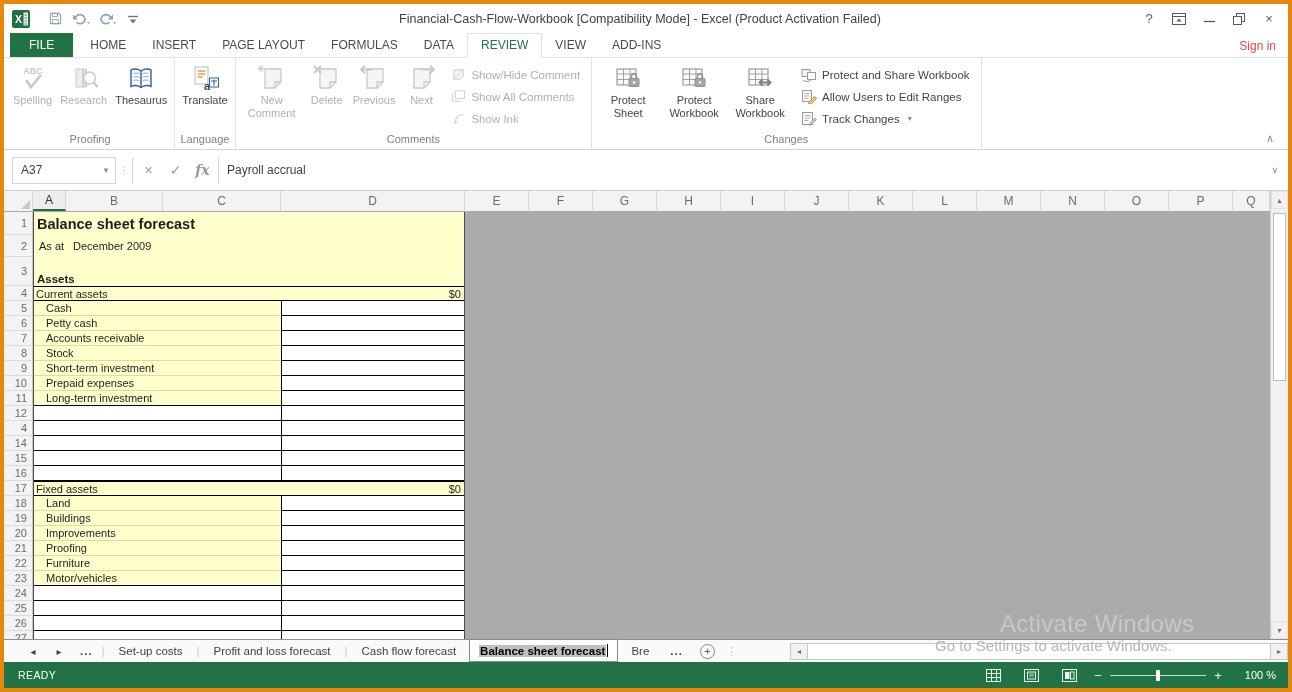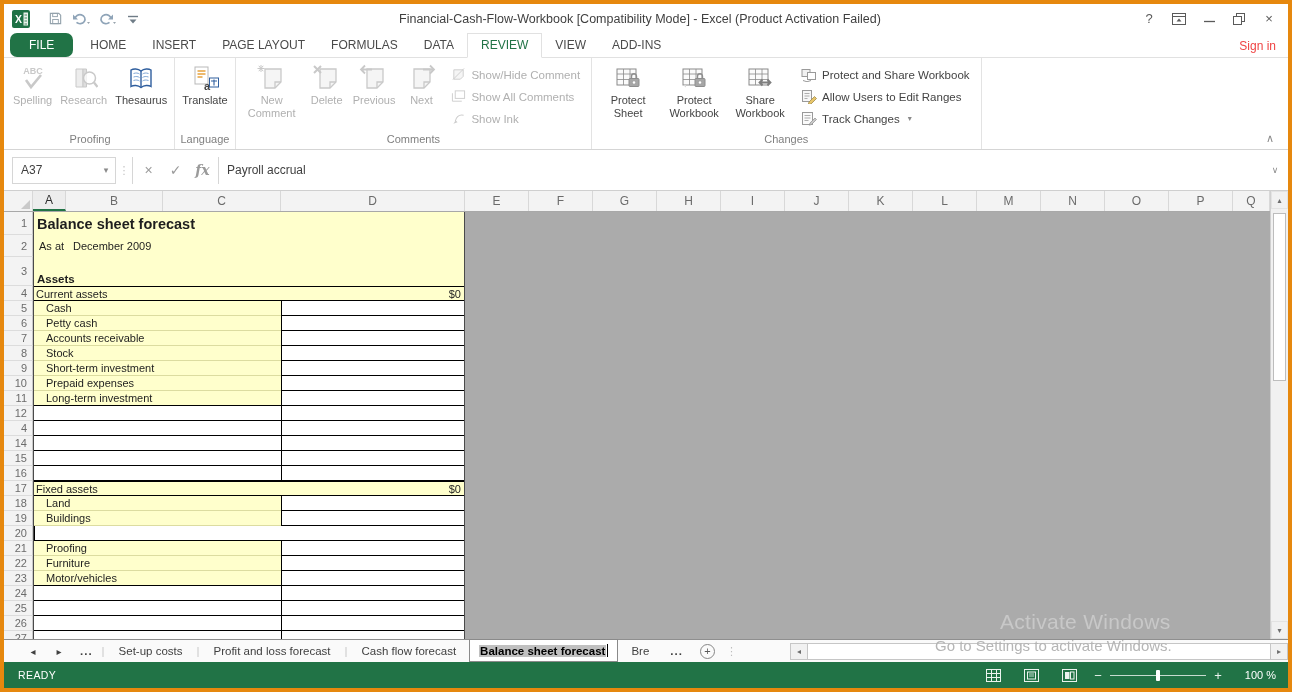--- a/index.html
+++ b/index.html
@@ -14,21 +14,21 @@
   .qat { display:flex; align-items:center; margin-left:10px; }
   .qbtn { width:26px; height:22px; display:flex; align-items:center; justify-content:center; color:#8E9AA6; }
   .apptitle { flex:1; text-align:center; font-size:12.5px; color:#3F3F3F; white-space:nowrap; overflow:hidden; }
   .wctl { display:flex; align-items:center; margin-right:4px; }
   .wctl > span { width:30px; height:24px; display:flex; align-items:center; justify-content:center; color:#5A5A5A; font-size:13px; }
   .wclose { font-size:16px; }
 
   
   .tabrow { flex:0 0 25px; display:flex; align-items:flex-end; padding-left:6px; position:relative; border-bottom:1px solid #E1E1E1; background:#fff; }
   .rtab { padding:4px 13px 5px; font-size:12px; color:#4A4A4A; cursor:default; }
-  .rtab.file { background:#217346; color:#fff; padding:5px 19px; margin-right:4px;border-radius:7px; }
+  .rtab.file { background:#217346; color:#fff; padding:5px 19px; margin-right:4px; }
   .rtab.active { background:#fff; color:#217346; border:1px solid #E1E1E1; border-bottom:1px solid #fff; margin-bottom:-1px; }
   .signin { position:absolute; right:12px; bottom:4px; font-size:12px; color:#ef4444; }
 
   
   .ribbon { flex:0 0 92px; display:flex; align-items:stretch; border-bottom:1px solid #D5D5D5; background:#fff; padding-left:2px; position:relative; }
   .rgroup { display:flex; flex-direction:column; border-right:1px solid #E3E3E3; padding:2px 3px 0; }
   .rgrow { flex:1; display:flex; align-items:flex-start; }
   .rgname { height:17px; text-align:center; font-size:11px; color:#7F7F7F; line-height:14px; }
   .rbtn { min-width:44px; max-width:66px; padding:2px 4px 0; display:flex; flex-direction:column; color:#8A8A8A; }
   .rbtn.dis { color:#C9C9C9; }
@@ -106,21 +106,21 @@
   .sright { margin-left:auto; display:flex; align-items:center; margin-right:12px; }
   .vicon { width:28px; height:18px; display:flex; align-items:center; justify-content:center; margin:0 5px; }
   .zbtn { width:20px; text-align:center; font-size:13px; color:#EAF3EE; }
   .zslider { width:96px; height:18px; position:relative; margin:0 2px; }
   .zslider::before { content:""; position:absolute; left:0; right:0; top:9px; height:1px; background:rgba(255,255,255,.75); }
   .zslider::after { content:""; position:absolute; left:50%; top:6px; width:1px; height:7px; background:rgba(255,255,255,.75); }
   .zthumb { position:absolute; left:46px; top:4px; width:4px; height:11px; background:#fff; border-radius:1px; }
   .zlabel { width:48px; text-align:right; font-size:11px; }
 
   
-  .wm1 { position:absolute; left:996px; top:606px; font-size:21px; color:#C8C8C8; z-index:40; pointer-events:none; letter-spacing:.3px; }
+  .wm1 { position:absolute; left:996px; top:606px; font-size:24px; color:#C8C8C8; z-index:40; pointer-events:none; letter-spacing:.3px; }
   .wm2 { position:absolute; left:931px; top:633px; font-size:15px; color:#B5B5B5; z-index:40; pointer-events:none; }
 </style>
 </head>
 <body>
 
 <div class="frame">
 
   <div class="titlebar">
     <span class="appicon">
       <svg width="18" height="18" viewBox="0 0 18 18">
@@ -597,20 +597,21 @@
             <div class="gut">19</div>
             <div class="used r-item">
               <div class="lbl">Buildings</div>
               <div class="val"></div>
             </div>
             <div class="filler"></div>
           </div>
           <div class="grow" style="height: 15px;">
             <div class="gut">20</div>
             <div class="used r-item">
+              <div class="lbl">Improvements</div>
               <div class="val"></div>
             </div>
             <div class="filler"></div>
           </div>
           <div class="grow" style="height: 15px;">
             <div class="gut">21</div>
             <div class="used r-item">
               <div class="lbl">Proofing</div>
               <div class="val"></div>
             </div>

